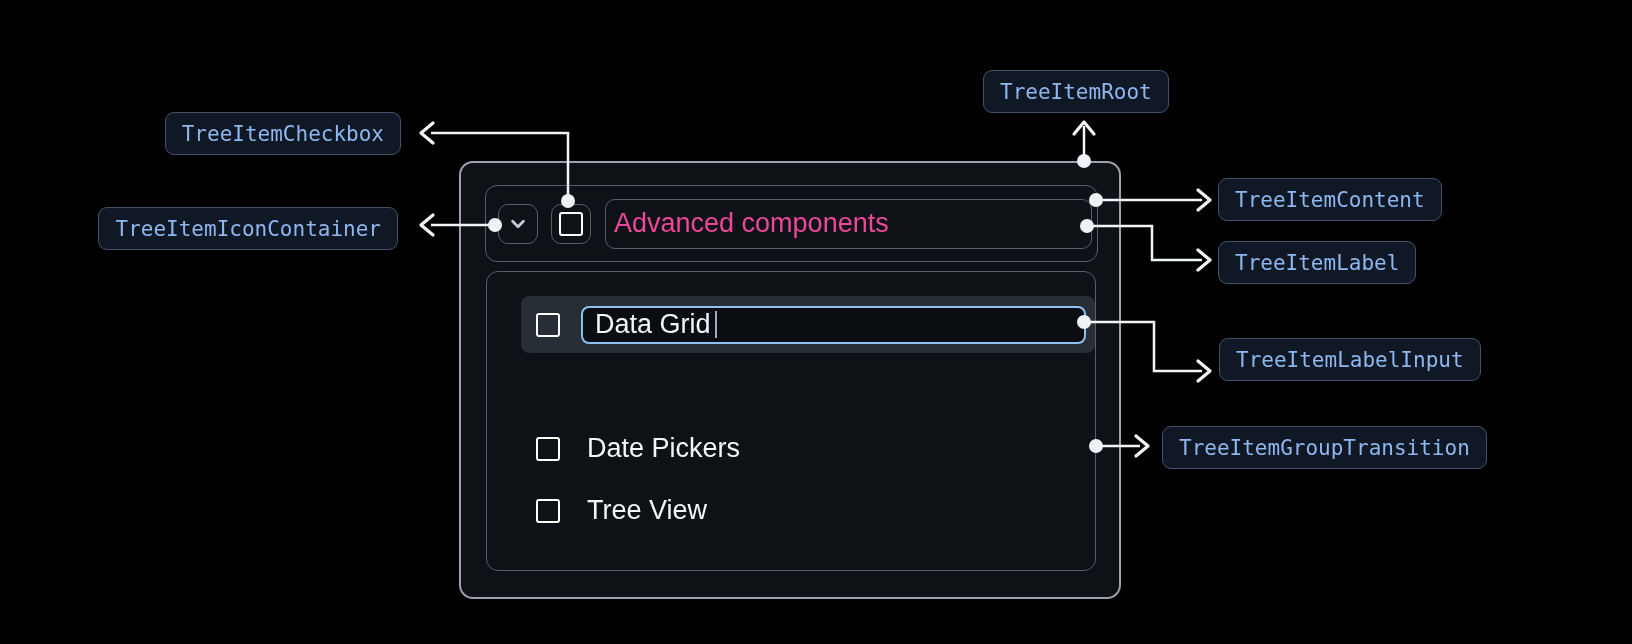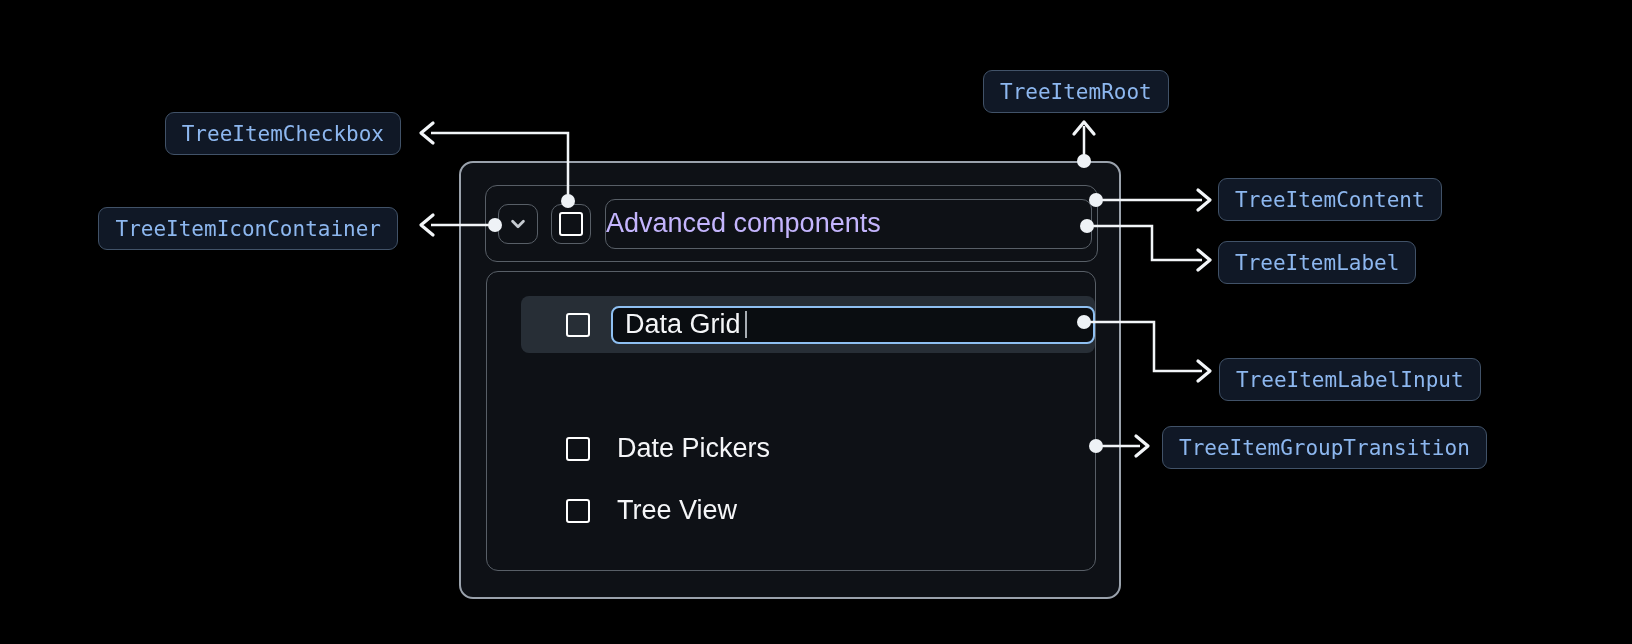--- a/index.html
+++ b/index.html
@@ -24,21 +24,21 @@
     color: #8db7ef;
     font-family: "DejaVu Sans Mono", monospace;
     font-size: 21px;
     white-space: nowrap;
   }
   #chip-checkbox        { top: 112px; right: 1231px; }
   #chip-icon-container  { top: 207px; right: 1234px; }
   #chip-root            { top: 70px;  left: 983px;  }
   #chip-content         { top: 178px; left: 1218px; }
   #chip-label           { top: 241px; left: 1218px; text-align: center; }
-  #chip-label-input     { top: 358px; left: 1219px; }
+  #chip-label-input     { top: 338px; left: 1219px; }
   #chip-group-transition{ top: 426px; left: 1162px; }
 
   
   .tree-root {
     position: absolute;
     left: 459px; top: 161px;
     width: 662px; height: 438px;
     background: #0e1116;
     border: 2px solid #9aa2ac;
     border-radius: 14px;
@@ -66,36 +66,36 @@
     border: 2.5px solid #ffffff;
     border-radius: 3px;
     flex: none;
   }
   .label-box {
     margin-left: 14px;
     width: 487px; height: 50px;
     border: 1.5px solid #585f67;
     border-radius: 10px;
     display: flex; align-items: center;
-    padding-left: 0;
-    color: #c4b5fd;
+    padding-left: 8px;
+    color: #ec4899;
     font-size: 27px;
   }
   .tree-group {
     position: absolute;
     left: 25px; top: 108px;
     width: 610px; height: 300px;
     border: 1.5px solid #585f67;
     border-radius: 12px;
   }
   .row {
     position: absolute;
     left: 34px;
     width: 574px; height: 57px;
-    display: flex; align-items: center; padding-left: 30px;
+    display: flex; align-items: center;
   }
   .row .cb { margin-left: 15px; }
   .row-label {
     margin-left: 27px;
     color: #f5f6f8;
     font-size: 27px;
     white-space: nowrap;
   }
   #row-0 { top: 24px; background: #272e36; border-radius: 8px; }
   #row-1 { top: 86px; }

